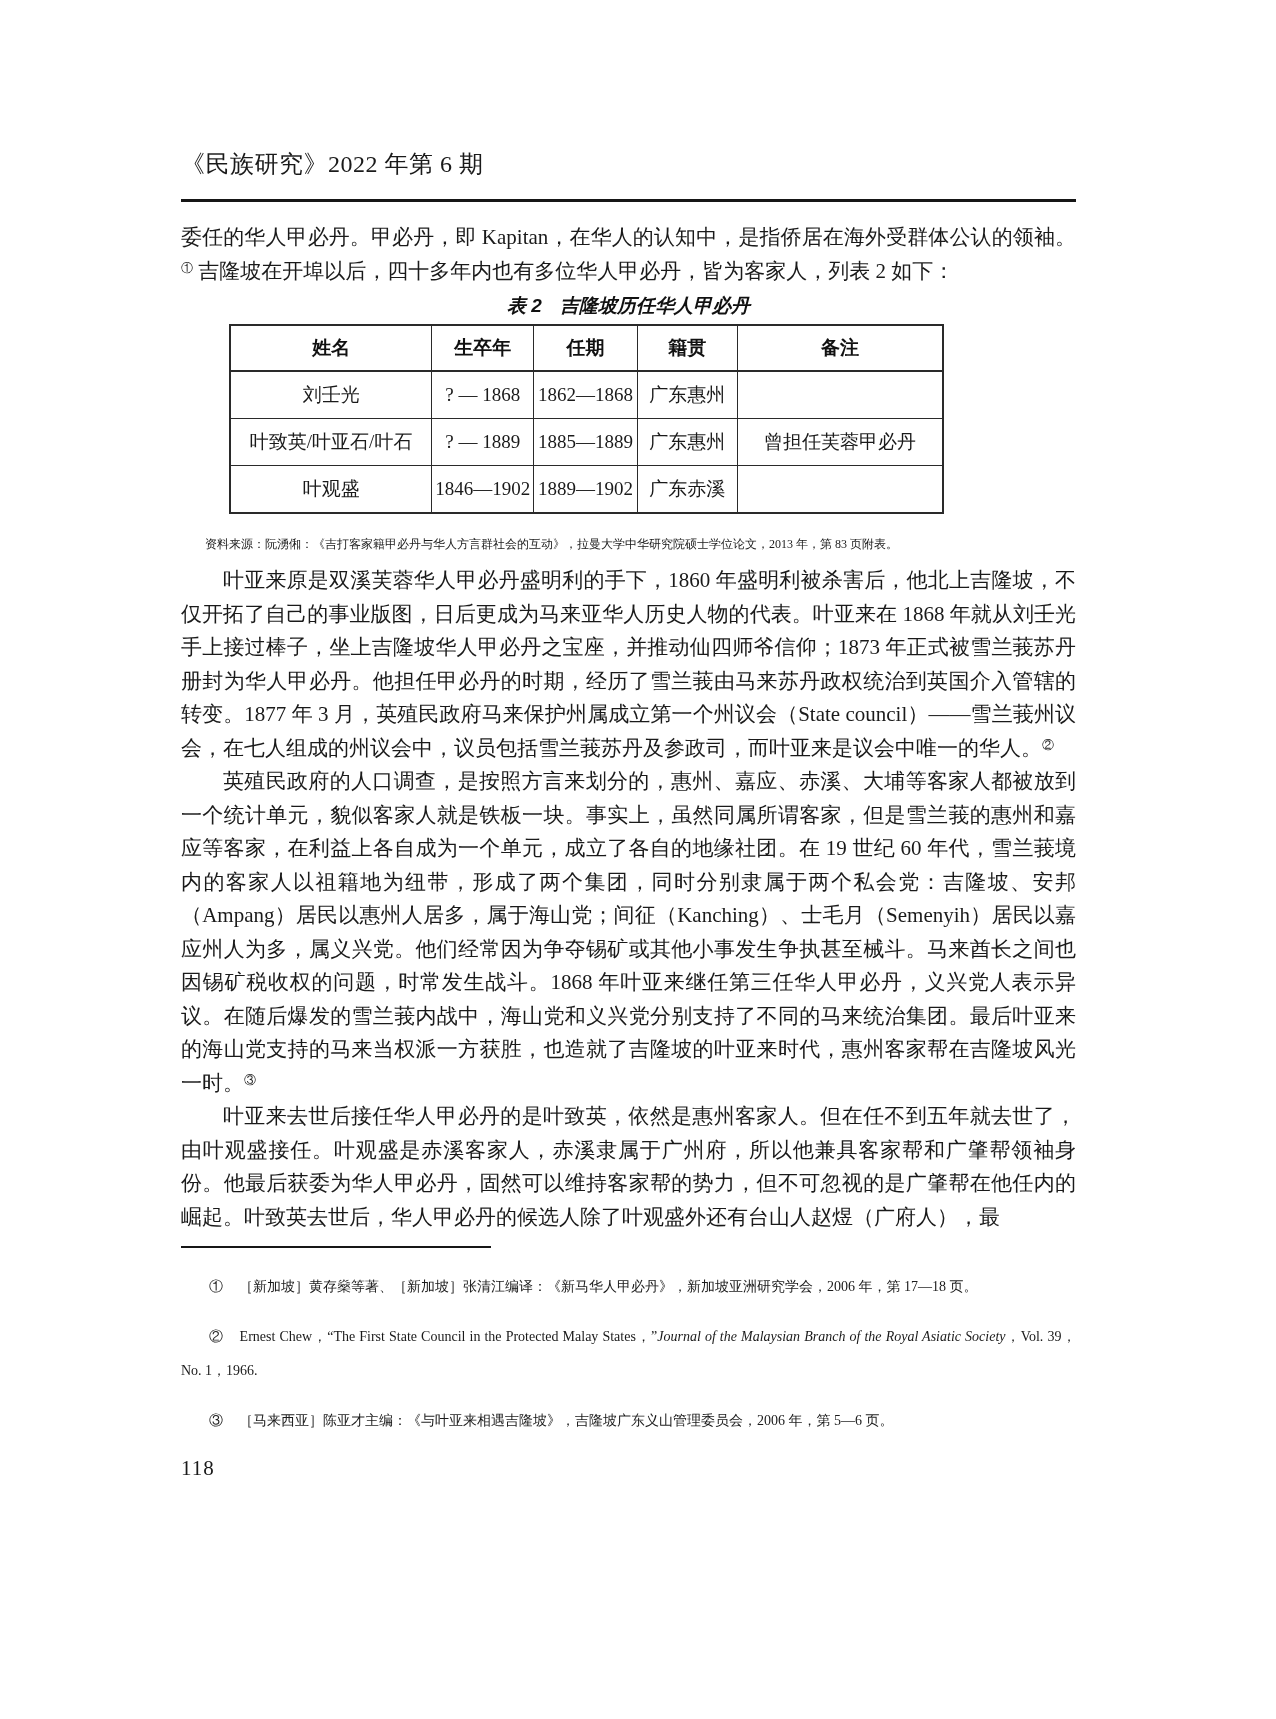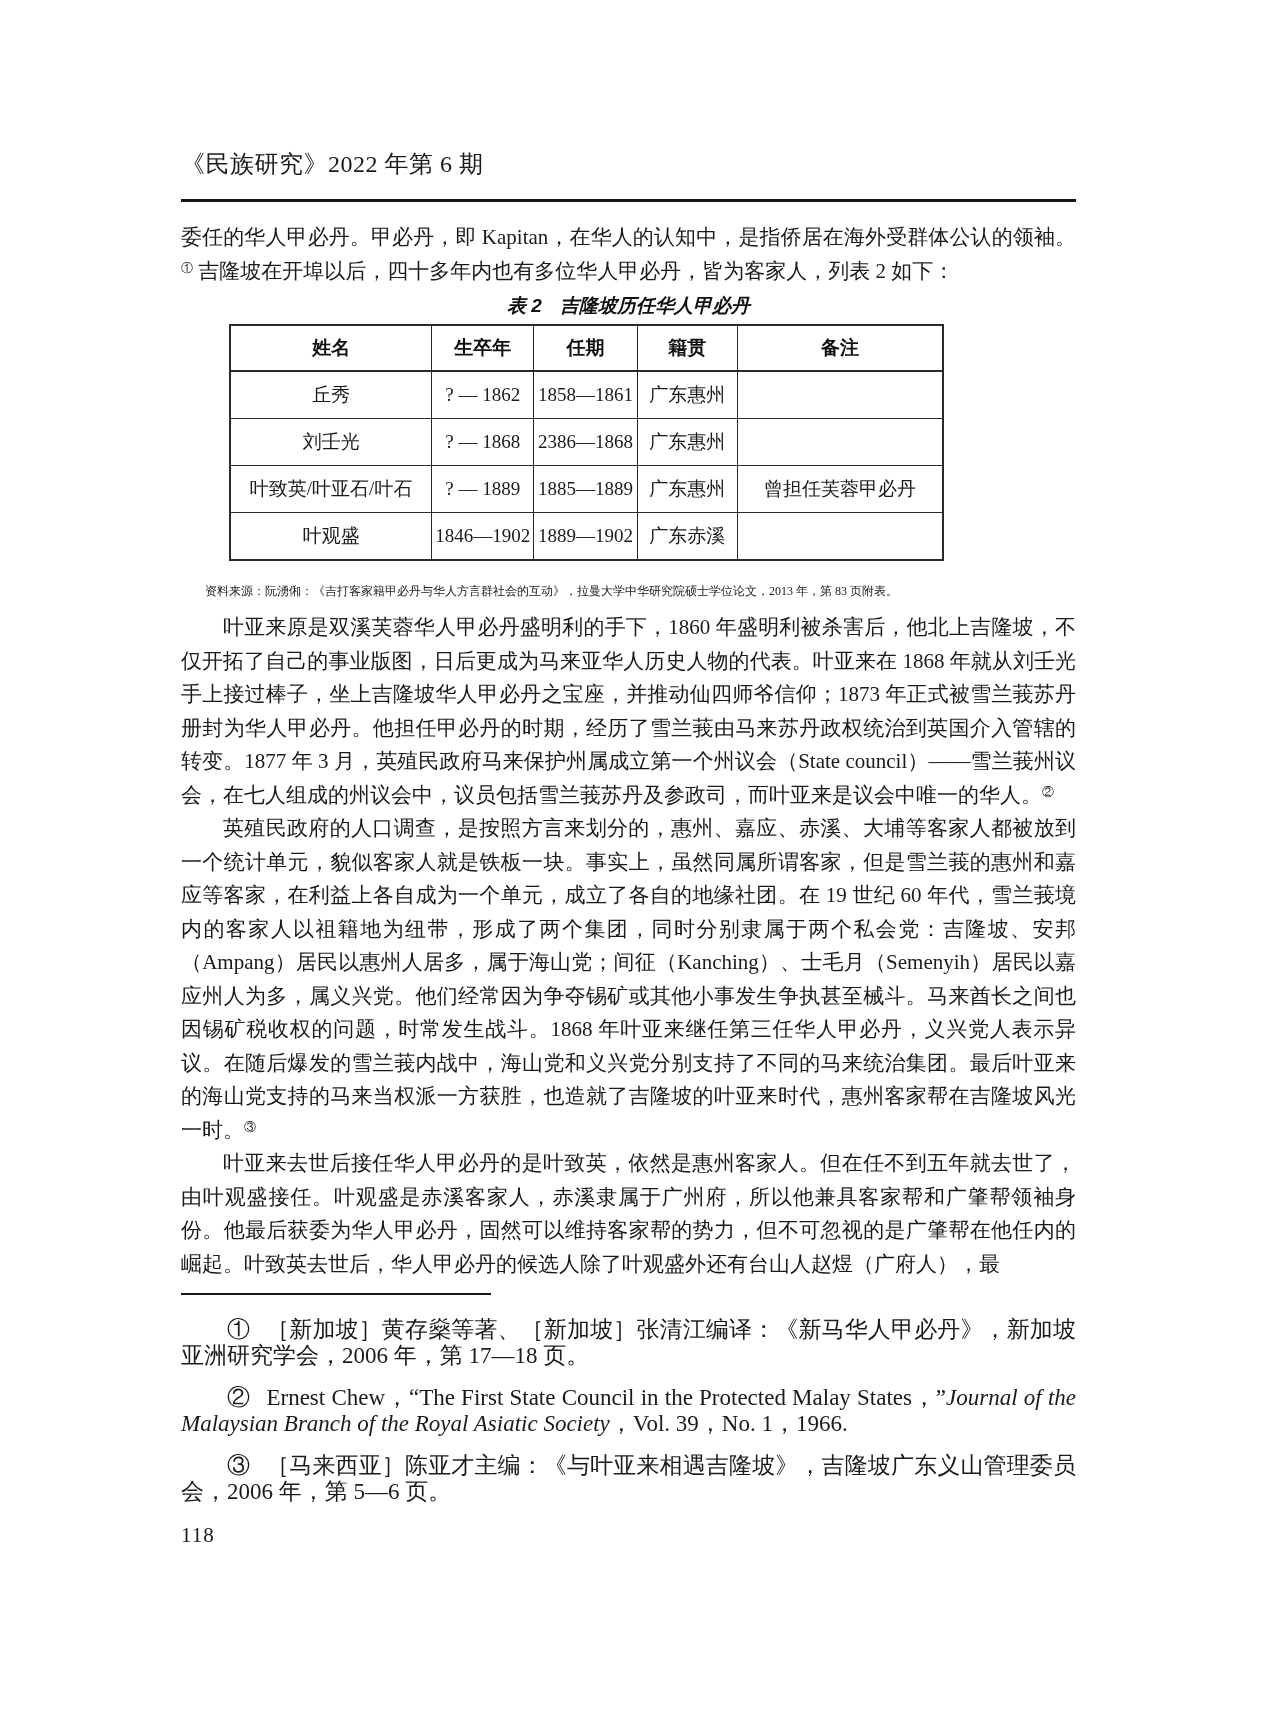--- a/index.html
+++ b/index.html
@@ -69,21 +69,21 @@
     font-size:12px;line-height:36px;
     text-align:justify;text-indent:2em;
   }
   .fn-sep{
     width:310px;height:2px;background:#161616;
     margin-top:12px;
   }
   .footnotes{margin-top:22px;}
   .footnote{
     margin:16px 0 3px 0;
-    font-size:23px;line-height:26px;
+    font-size:14px;line-height:34px;
     text-align:justify;text-indent:2em;
   }
   .fn-num{margin-right:16px;}
   .fn-italic{font-style:italic;}
   .page-number{
     margin-top:18px;
     font-size:21px;letter-spacing:1px;
   }
 </style>
 </head>
@@ -110,30 +110,23 @@
       <tr>
         <th>姓名</th>
         <th>生卒年</th>
         <th>任期</th>
         <th>籍贯</th>
         <th>备注</th>
       </tr>
     </thead>
     <tbody>
       <tr>
-        <td>丘秀</td>
-        <td>? — 1862</td>
-        <td>1858—1861</td>
-        <td>广东惠州</td>
-        <td></td>
-      </tr>
-      <tr>
         <td>刘壬光</td>
         <td>? — 1868</td>
-        <td>2386—1868</td>
+        <td>1862—1868</td>
         <td>广东惠州</td>
         <td></td>
       </tr>
       <tr>
         <td>叶致英/叶亚石/叶石</td>
         <td>? — 1889</td>
         <td>1885—1889</td>
         <td>广东惠州</td>
         <td>曾担任芙蓉甲必丹</td>
       </tr>

